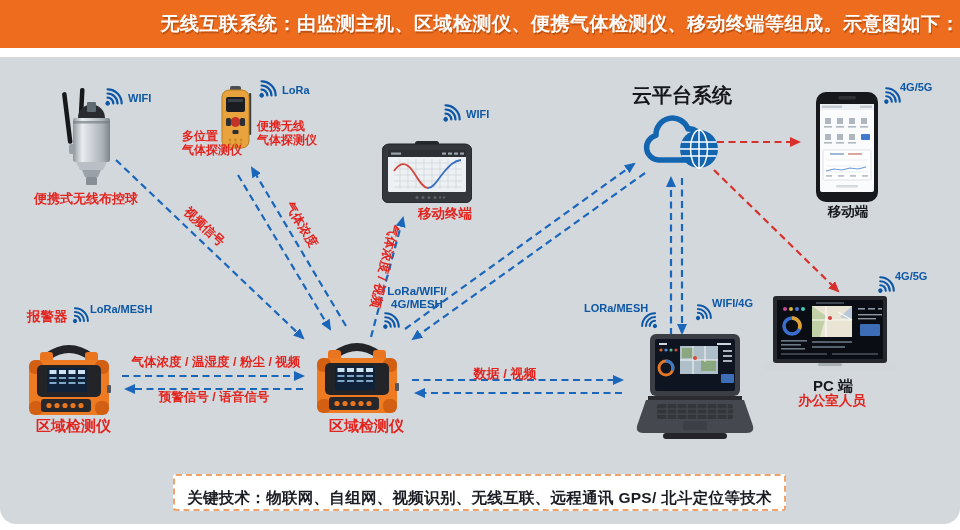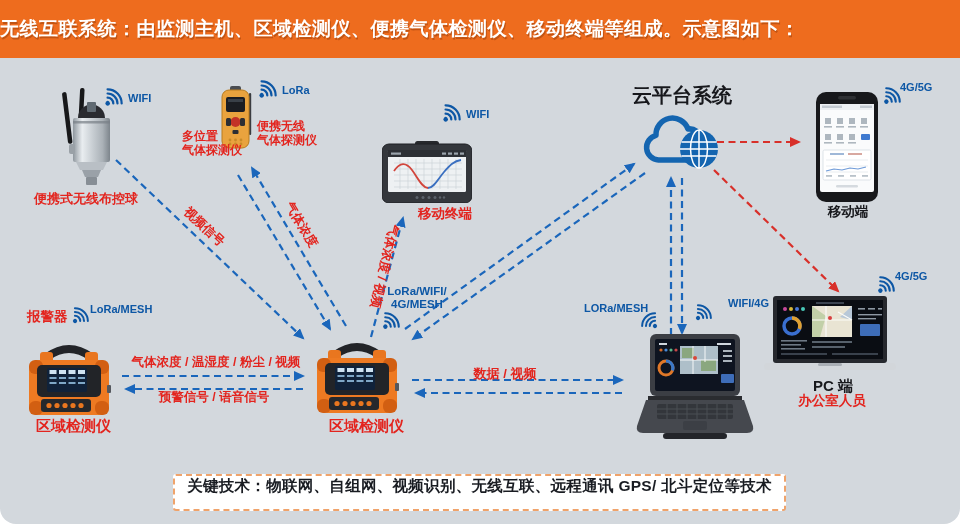--- a/index.html
+++ b/index.html
@@ -1,34 +1,34 @@
 <!DOCTYPE html>
 <html><head>
 <meta charset="utf-8">
 <style>
   *{margin:0;padding:0;box-sizing:border-box}
   html,body{width:960px;height:530px;background:#fff}
   .stage{position:relative;width:960px;height:530px;overflow:hidden;background:#fff;
          font-family:"Liberation Sans","DejaVu Sans",sans-serif}
   .canvas{position:absolute;left:0;top:57px;width:960px;height:467px;background:#d3d8dd;
           border-radius:0 0 16px 16px}
-  .header{position:absolute;left:0;top:0;width:960px;height:58px;background:#ee6c1e;
-          display:flex;align-items:center;justify-content:flex-start;z-index:5}
+  .header{position:absolute;left:0;top:0;width:960px;height:48px;background:#ee6c1e;
+          display:flex;align-items:center;justify-content:flex-end;z-index:5}
   .header span{color:#fff;font-size:19px;font-weight:bold;letter-spacing:.5px;
           text-shadow:1px 1.5px 0 rgba(110,40,0,.35);white-space:nowrap}
   .overlay{position:absolute;left:0;top:0;z-index:1}
   .abs{position:absolute;z-index:2}
   .red{color:#e3241e;font-weight:bold}
   .blk{color:#17181c;font-weight:bold}
   .sig{color:#0d57a5;font-weight:bold;font-size:11px;white-space:nowrap;z-index:2;position:absolute}
   .ctr{transform:translateX(-50%);text-align:center;white-space:nowrap}
   .rot{position:absolute;z-index:2;transform:translate(-50%,-50%) rotate(var(--r));
        white-space:nowrap;font-size:12.5px}
   .footer{position:absolute;left:173px;top:474px;width:613px;height:37px;background:#fff;
-          border:2px dashed #efa36b;border-radius:3px;display:flex;align-items:flex-start;
+          border:2px dashed #efa36b;border-radius:3px;display:flex;align-items:flex-end;
           justify-content:center;z-index:3}
   .footer span{font-size:15.5px;font-weight:bold;color:#191c22;letter-spacing:.3px;white-space:nowrap}
   .wifi{display:block}
   .mirror{transform:scaleX(-1)}
   .two-line{line-height:14px;font-size:12px}
 </style>
 </head>
 <body>
 
 <div class="stage">
@@ -402,21 +402,21 @@
   <svg class="abs wifi" style="left:691px;top:303px" width="22" height="22" viewBox="0 0 26 26">
     <g transform="rotate(45 13 13)" fill="none" stroke="#0d57a5" stroke-width="2.4" stroke-linecap="round">
       <path d="M8.6 15.4a6.2 6.2 0 0 1 8.8 0"></path>
         <path d="M5.4 12.2a10.7 10.7 0 0 1 15.2 0"></path>
       <path d="M2.2 9a15.2 15.2 0 0 1 21.6 0"></path>
       </g>
     <g transform="rotate(45 13 13)">
         <circle cx="13" cy="19.6" r="2.5" fill="#0d57a5"></circle>
       </g>
   </svg>
-  <div class="sig" style="left:728px;top:297px">WIFI/4G</div>
+  <div class="sig" style="left:712px;top:297px">WIFI/4G</div>
 
   <svg class="abs" style="left:764px;top:296px" width="132" height="78" viewBox="0 0 132 78">
     <rect x="9" y="0" width="114" height="67" rx="3" fill="#26282d"></rect>
     <rect x="13" y="4" width="106" height="59" fill="#0a0d13"></rect>
     <rect x="52" y="6" width="28" height="2" fill="#3c4450"></rect>
     <g>
         <circle cx="21" cy="13" r="2" fill="#c8489a"></circle>
         <circle cx="27" cy="13" r="2" fill="#d8b838"></circle>
       <circle cx="33" cy="13" r="2" fill="#4878d8"></circle>
         <circle cx="39" cy="13" r="2" fill="#48c8b8"></circle>

